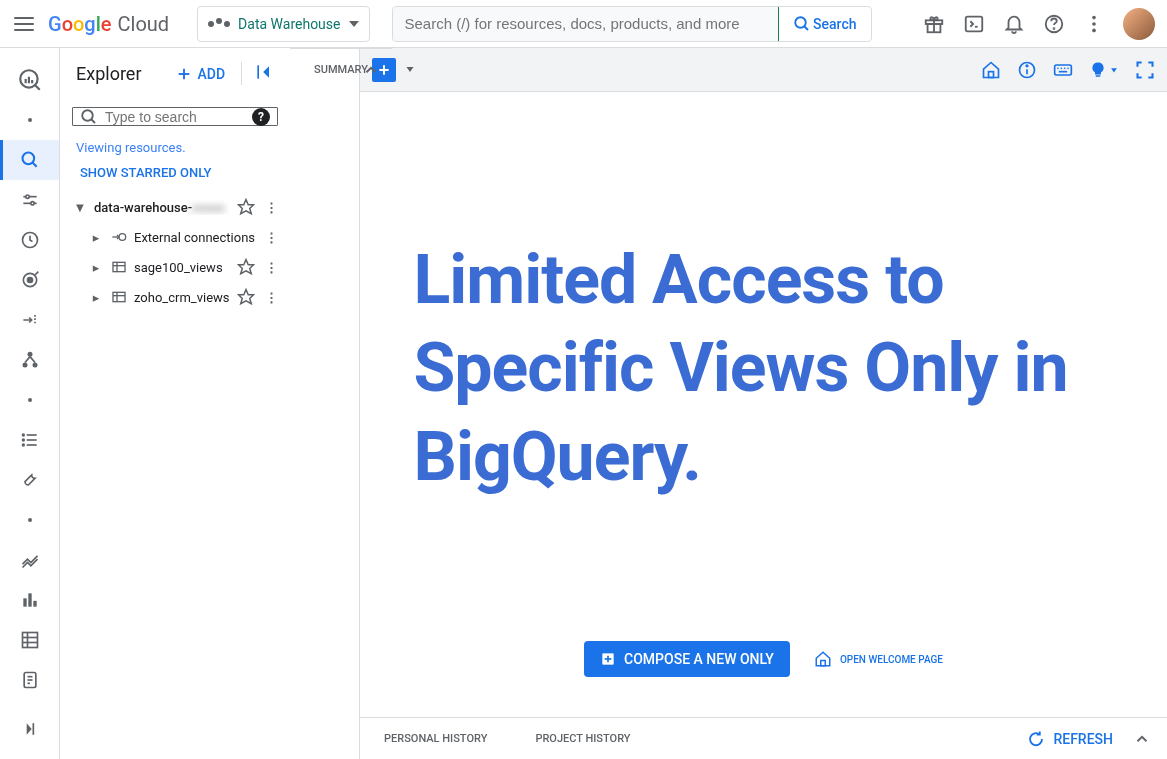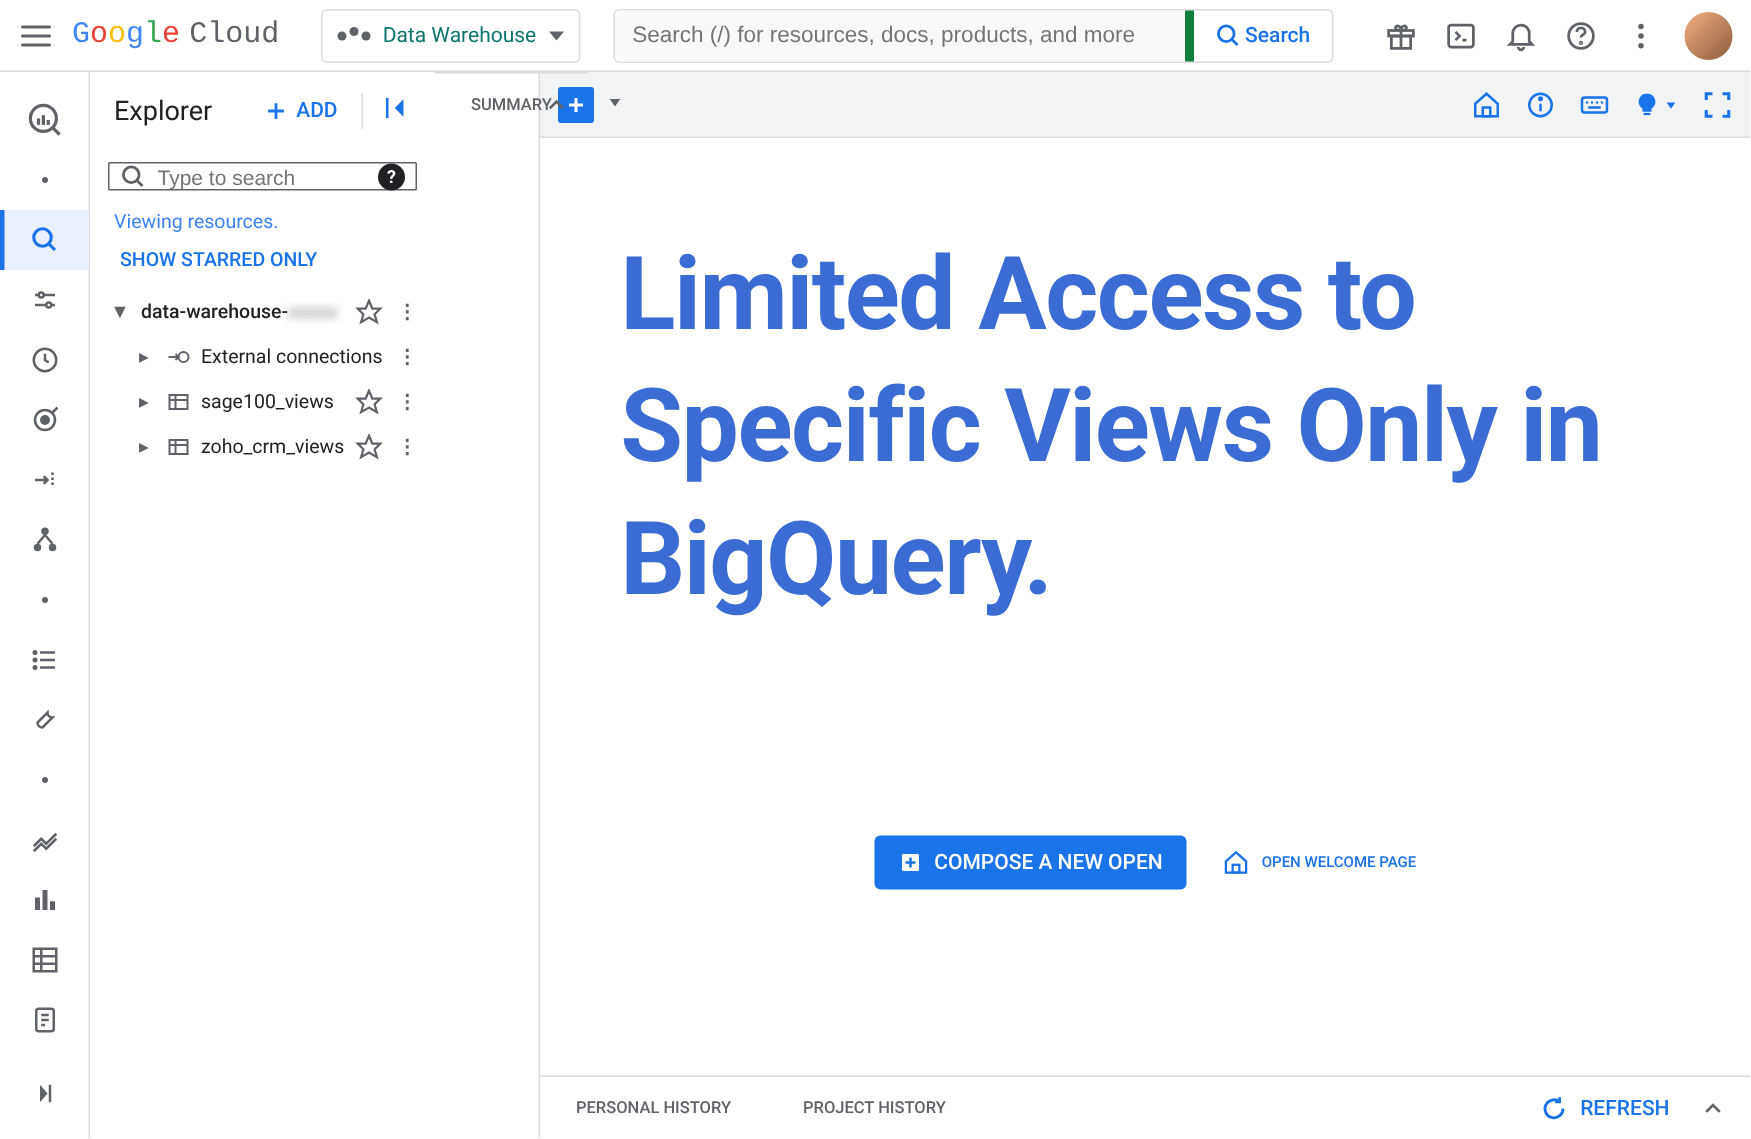--- a/index.html
+++ b/index.html
@@ -2,31 +2,31 @@
 <html><head>
 <meta charset="utf-8">
 <style>
 * { box-sizing: border-box; margin: 0; padding: 0; }
 body { font-family: 'Google Sans', Roboto, Arial, sans-serif; font-size: 14px; color: #202124; overflow: hidden; }
 
 
 .topbar { height: 48px; border-bottom: 1px solid #dadce0; display: flex; align-items: center; padding: 0 12px; gap: 12px; }
 .hamburger { width: 24px; height: 24px; cursor: pointer; display: flex; flex-direction: column; justify-content: center; gap: 4px; padding: 0 2px; }
 .hamburger span { height: 2px; background: #5f6368; border-radius: 1px; }
-.logo { display: flex; align-items: flex-end; gap: 4px; font-size: 20px; font-family: Liberation Mono, monospace; }
+.logo { display: flex; align-items: flex-end; gap: 4px; font-size: 20px; }
 .logo .g { color: #4285f4; } .logo .o1 { color: #ea4335; } .logo .o2 { color: #fbbc04; } .logo .g2 { color: #4285f4; } .logo .l { color: #34a853; } .logo .e { color: #ea4335; }
 .logo .cloud { color: #5f6368; font-weight: 400; margin-left: 2px; }
 .project-picker { display: flex; align-items: center; border: 1px solid #dadce0; border-radius: 4px; height: 36px; padding: 0 10px; gap: 8px; cursor: pointer; margin-left: 16px; }
 .project-picker .dots { display: flex; gap: 2px; }
 .project-picker .dot { width: 6px; height: 6px; background: #5f6368; border-radius: 50%; }
 .project-picker .label { font-weight: 400; color: #0f766e; }
 .project-picker .arrow { border-left: 5px solid transparent; border-right: 5px solid transparent; border-top: 6px solid #5f6368; }
 .search-container { display: flex; border: 1px solid #dadce0; border-radius: 4px; height: 36px; flex: 1; max-width: 480px; margin-left: 10px; }
 .search-input { flex: 1; border: none; outline: none; padding: 0 12px; font-size: 15px; background: #f8f9fa; border-radius: 4px 0 0 4px; color: #404040; }
-.search-btn { display: flex; align-items: center; gap: 2px; padding: 0 14px; border-left: 6px solid #15803d; color: #1a73e8; font-weight: 500; cursor: pointer; }
+.search-btn { display: flex; align-items: center; gap: 2px; padding: 0 14px; border-left: 1px solid #15803d; color: #1a73e8; font-weight: 500; cursor: pointer; }
 .topbar-icons { display: flex; align-items: center; gap: 18px; margin-left: auto; color: #5f6368; }
 .topbar-icons svg, .topbar-icons .icon-placeholder { width: 22px; height: 22px; cursor: pointer; }
 .avatar { width: 32px; height: 32px; border-radius: 50%; background: linear-gradient(135deg, #f4b183, #8b5a3c); cursor: pointer; }
 
 
 .main { display: flex; height: calc(100vh - 48px); }
 .left-rail { width: 60px; border-right: 1px solid #dadce0; display: flex; flex-direction: column; align-items: center; padding-top: 12px; gap: 0; }
 .left-rail .rail-item { width: 100%; height: 40px; display: flex; align-items: center; justify-content: center; cursor: pointer; color: #5f6368; position: relative; }
 .left-rail .rail-item.active { color: #1a73e8; background: #e8f0fe; }
 .left-rail .rail-item.active::before { content: ''; position: absolute; left: 0; top: 0; bottom: 0; width: 3px; background: #1a73e8; }
@@ -56,21 +56,21 @@
 .tree-item.level-2 { padding-left: 20px; }
 .blur { filter: blur(3px); color: #999; }
 
 
 .content { flex: 1; display: flex; flex-direction: column; }
 .content-toolbar { height: 44px; border-bottom: 1px solid #dadce0; display: flex; align-items: center; padding: 0 12px; gap: 8px; background: #f1f3f4; }
 .tab-add-btn { width: 24px; height: 24px; background: #1a73e8; color: white; border-radius: 2px; display: flex; align-items: center; justify-content: center; cursor: pointer; font-size: 18px; }
 .tab-dropdown { color: #5f6368; cursor: pointer; }
 .toolbar-right { margin-left: auto; display: flex; gap: 16px; color: #1a73e8; }
 .toolbar-right .ticon { cursor: pointer; }
-.content-body { flex: 1; display: flex; flex-direction: column; align-items: center; justify-content: flex-start; padding: 60px 40px 40px; position: relative; }
+.content-body { flex: 1; display: flex; flex-direction: column; align-items: center; justify-content: flex-end; padding: 60px 40px 40px; position: relative; }
 .headline { font-size: 68px; font-weight: 700; color: #3b6cd4; line-height: 1.3; text-align: left; max-width: 700px; letter-spacing: -1px; }
 .action-row { display: flex; gap: 24px; margin-top: 140px; align-items: center; }
 .compose-btn { background: #1a73e8; color: white; border-radius: 4px; padding: 10px 16px; display: flex; align-items: center; gap: 8px; font-weight: 500; font-size: 14px; cursor: pointer; }
 .welcome-btn { color: #1a73e8; display: flex; align-items: center; gap: 8px; font-weight: 500; font-size: 10px; cursor: pointer; }
 
 
 .bottom-tabs { height: 42px; border-top: 1px solid #dadce0; display: flex; align-items: center; position: relative; }
 .btab { padding: 0 24px; height: 100%; display: flex; align-items: center; font-weight: 500; color: #5f6368; cursor: pointer; gap: 8px; font-size: 11px; }
 .refresh-area { margin-left: auto; display: flex; align-items: center; gap: 8px; padding-right: 16px; color: #1a73e8; font-weight: 500; cursor: pointer; }
 
@@ -394,21 +394,21 @@
     </div>
     <div class="content-body">
       <div class="headline">Limited Access to Specific Views Only in BigQuery.</div>
       <div class="action-row">
         <div class="compose-btn">
           <svg width="16" height="16" viewBox="0 0 24 24" fill="white" stroke="#1a73e8">
               <rect x="3" y="3" width="18" height="18" rx="2" fill="white"></rect>
               <line x1="12" y1="7" x2="12" y2="17" stroke="#1a73e8" stroke-width="2.5"></line>
               <line x1="7" y1="12" x2="17" y2="12" stroke="#1a73e8" stroke-width="2.5"></line>
             </svg>
-          <span>COMPOSE A NEW OPEN</span>
+          <span>COMPOSE A NEW ONLY</span>
         </div>
         <div class="welcome-btn">
           <svg width="18" height="18" viewBox="0 0 24 24" fill="none" stroke="currentColor" stroke-width="2">
               <path d="M3 11 L12 3 L21 11 L21 21 L3 21 Z"></path>
               <rect x="9" y="14" width="6" height="7"></rect>
             </svg>
           <span>OPEN WELCOME PAGE</span>
         </div>
       </div>
     </div>

